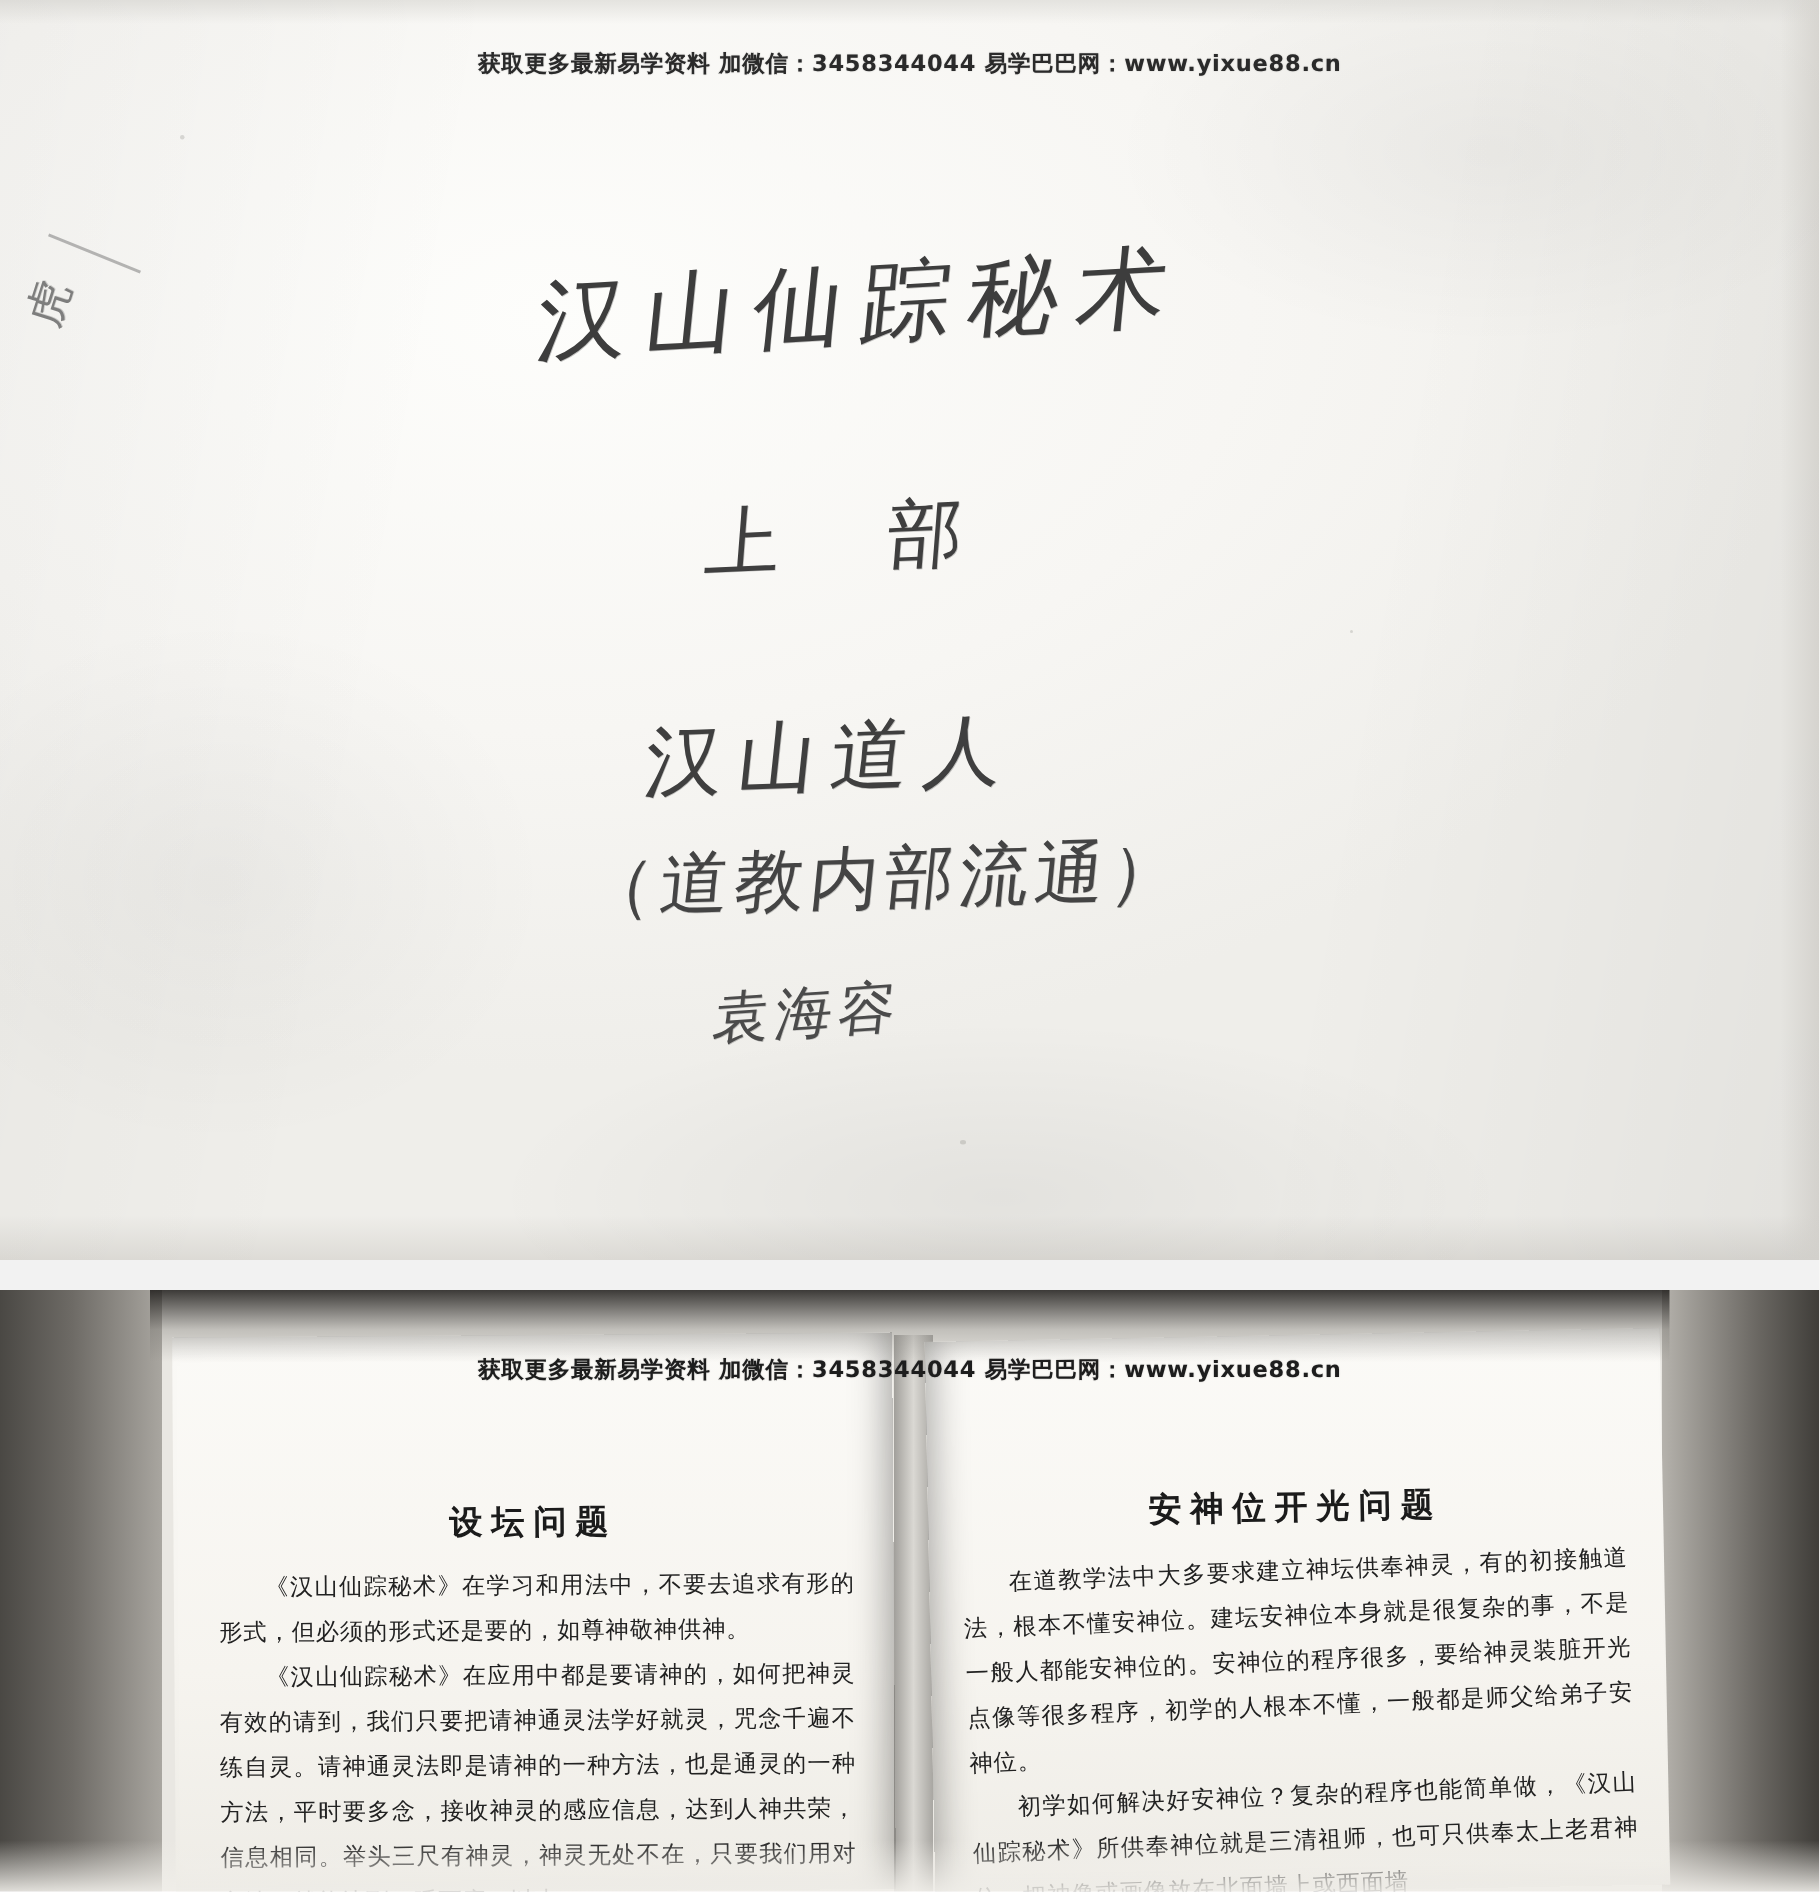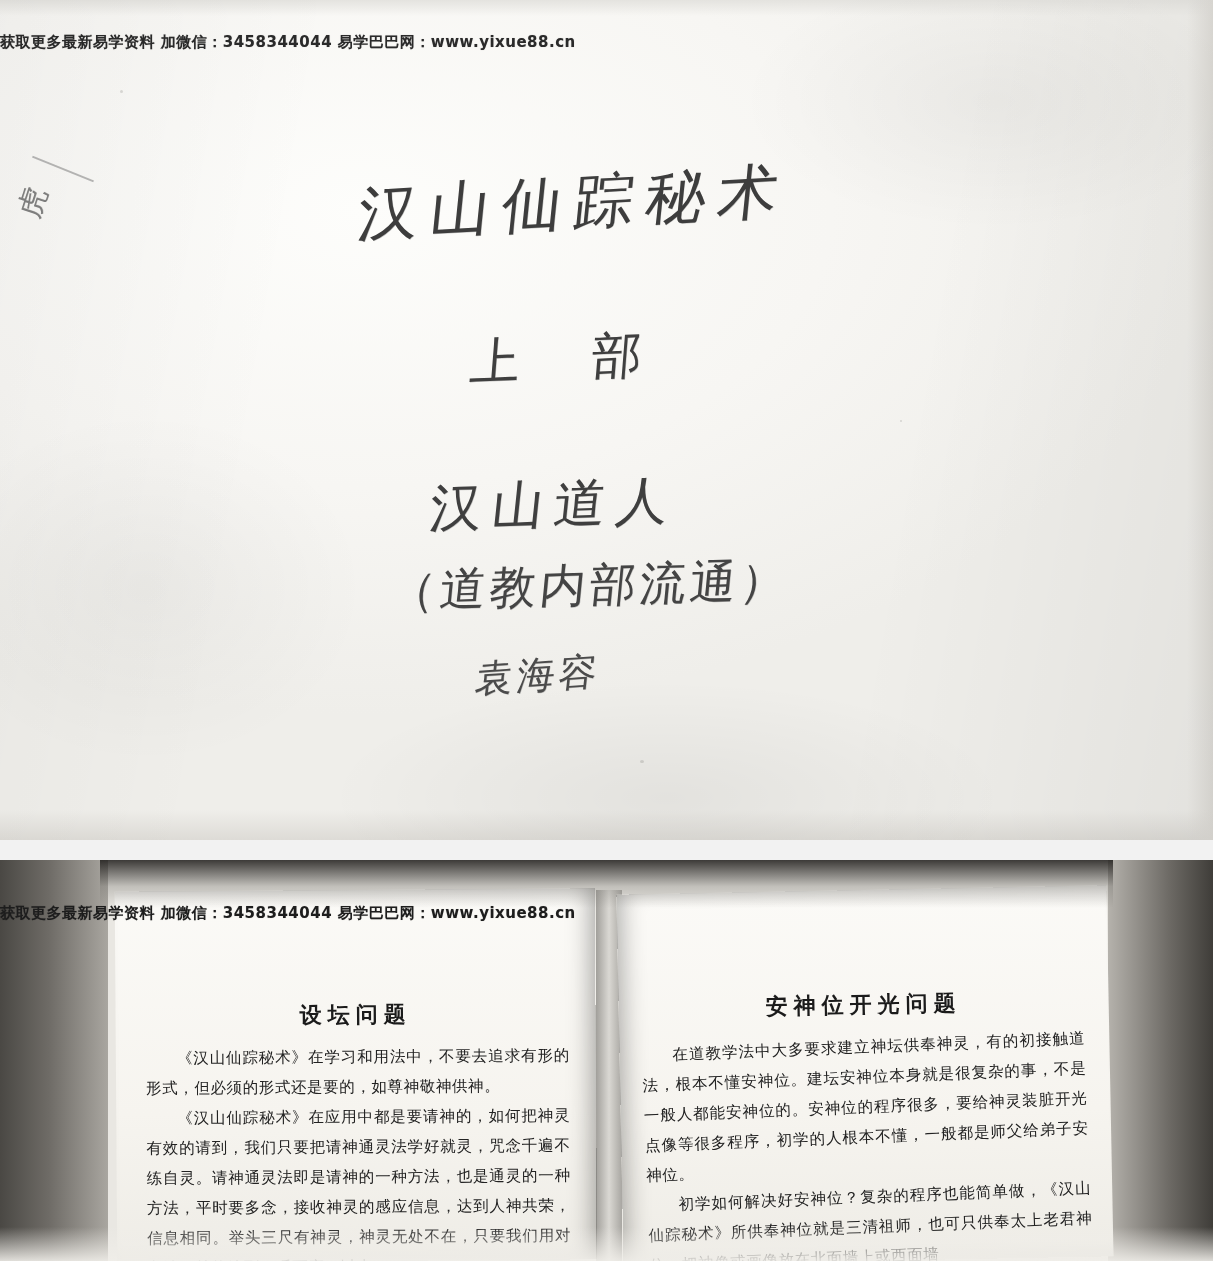--- a/index.html
+++ b/index.html
@@ -54,21 +54,21 @@
   .paper-edge-bottom {
     position: absolute;
     left: 0; bottom: 0;
     width: 1213px; height: 30px;
     background: linear-gradient(0deg, #dddbd6 0%, rgba(245,244,240,0) 100%);
   }
 
   .watermark {
     position: absolute;
     width: 100%;
-    text-align: left;
+    text-align: center;
     font-size: 15px;
     font-weight: bold;
     color: #2a2a2a;
     letter-spacing: 0.5px;
     font-family: "DejaVu Sans", "Liberation Sans", sans-serif;
     text-shadow: 0 0 1px rgba(0,0,0,0.25);
   }
   .watermark-1 { top: 33px; left: 0; }
   .watermark-2 { top: 916px; left: 0; color: #1d1d1d; }
 

